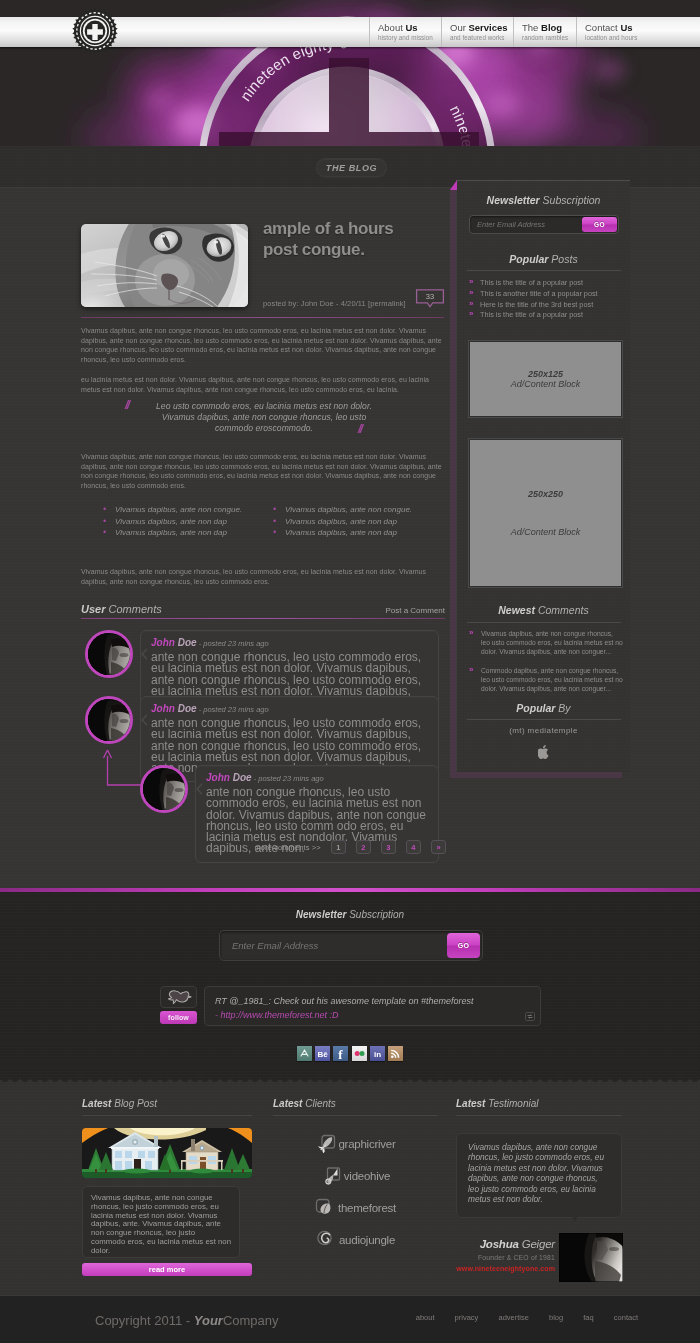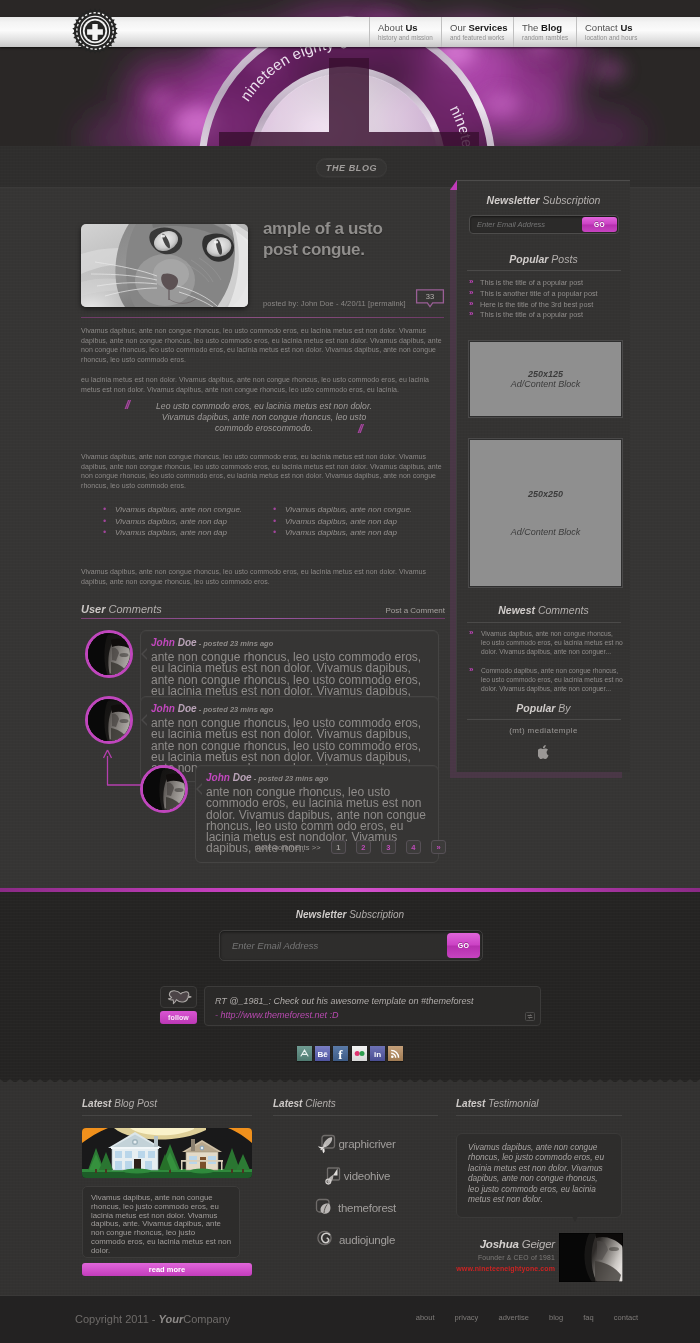--- a/index.html
+++ b/index.html
@@ -137,21 +137,21 @@
   .tauthor { position:absolute; left:455px; top:156px; width:100px; text-align:right;}
   .tauthor .tn { font-size:11.5px; font-style:italic; color:#b8b4b2; letter-spacing:-.2px;}
   .tauthor .tn b { font-weight:bold; color:#d5d1cf;}
   .tauthor .tr { font-size:6.8px; color:#7e7b79; margin-top:4px; letter-spacing:.2px;}
   .tauthor .tw { font-size:7px; color:#cc2222; margin-top:4px; font-weight:bold; letter-spacing:.1px;}
   .tphoto { position:absolute; left:559px; top:151px; width:64px; height:49px; overflow:hidden;}
 
   
   .bbar { position:absolute; left:0; top:1295px; width:700px; height:48px; background:#232222;
      border-top:1px solid #3a3938;}
-  .copy { position:absolute; left:75px; top:17px; font-size:11px; color:#6e6b69;}
+  .copy { position:absolute; left:95px; top:17px; font-size:13px; color:#6e6b69;}
   .copy b { color:#8d8a88; font-style:italic; font-weight:bold;}
   .blinks { position:absolute; right:62px; top:17px; font-size:7.5px; color:#7e7b79;}
   .blinks span { margin-left:18px;}
 
   
   .sidebar { position:absolute; left:456px; top:180px; width:174px; height:592px;
      background:#343332;
      background-image:
        linear-gradient(rgba(255,255,255,.01) 1px, transparent 1px),
        linear-gradient(90deg, rgba(0,0,0,.013) 1px, transparent 1px);
@@ -198,21 +198,21 @@
      border:3.5px solid #c046bd; overflow:hidden;}
   .cmt .bod { position:absolute; left:55px; top:0px; width:299px; background:#363534;
      border:1px solid #454443; border-radius:6px; padding:6px 10px 7px;
      box-shadow:inset 0 1px 0 rgba(255,255,255,.025);}
   .cmt .bod:before { content:""; position:absolute; left:-6px; top:17px; width:0;height:0;
      border:6px solid transparent; border-right-color:#4a4948;}
   .cmt .bod:after { content:""; position:absolute; left:-4.5px; top:17px; width:0;height:0;
      border:6px solid transparent; border-right-color:#363534;}
   .cmt .nm { font-size:10px; font-style:italic; font-weight:bold;}
   .cmt .nm .a { color:#c148bd;} .cmt .nm .b { color:#b9a3b7;}
-  .cmt .ago { font-size:7.5px; font-style:italic; color:#8d8a88; font-weight:bold;}
+  .cmt .ago { font-size:7.5px; font-style:italic; color:#8d8a88; font-weight:normal;}
   .cmt .tx { margin-top:4px; font-size:12px; line-height:11.3px; color:#8f8c8a;}
   .replyarrow { position:absolute; left:103px; top:560px; width:45px; height:40px;}
   .pager { position:absolute; left:0; top:652px; width:446px; text-align:right; }
   .pager .mc { font-size:7.5px; color:#9a9693; vertical-align:middle; letter-spacing:.1px;}
   .pg { display:inline-block; width:15px; height:14px; margin-left:7px; border-radius:3px;
      border:1px solid #565056; background:#3c3b3a; color:#c04bbb; font-size:7.5px; line-height:13px;
      text-align:center; vertical-align:middle; font-weight:bold;}
   .pg.g { color:#9d9996; }
 </style>
 </head>
@@ -421,21 +421,21 @@
           <path d="M98 68 C114 73 126 79 132 83"></path>
         </g>
 
         <path d="M148 -4 L167 8 L167 83 L136 83 C156 56 158 20 148 -4Z" fill="#e9e9e9" opacity=".82"></path>
         <path d="M154 6 L167 16 L167 83 L147 83 C160 56 160 26 154 6Z" fill="#f8f8f8" opacity=".72"></path>
         <rect width="167" height="83" fill="#000" opacity=".04"></rect>
       </svg>
     </div>
 
     <div class="post-title">
-      <div>ample of a usto</div>
+      <div>ample of a hours</div>
       <div>post congue.</div>
     </div>
     <div class="post-meta">posted by: John Doe - 4/20/11  [permalink]</div>
     <svg class="bubble" viewBox="0 0 28 18">
       <path d="M1.5 1.5h25v12h-10l-2.5 3.5L11.5 13.5h-10z" fill="none" stroke="#9a5f96" stroke-width="1.2"></path>
       <text x="14" y="10" font-family="'Liberation Sans',sans-serif" font-size="7" fill="#b6b2b0" text-anchor="middle">33</text>
     </svg>
     <div class="hr-purple"></div>
 
     <div class="ptext" style="top:138px">Vivamus dapibus, ante non congue rhoncus, leo usto commodo eros, eu lacinia metus est non dolor. Vivamus dapibus, ante non congue rhoncus, leo usto commodo eros, eu lacinia metus est non dolor. Vivamus dapibus, ante non congue rhoncus, leo usto commodo eros, eu lacinia metus est non dolor. Vivamus dapibus, ante non congue rhoncus, leo usto commodo eros.</div>

